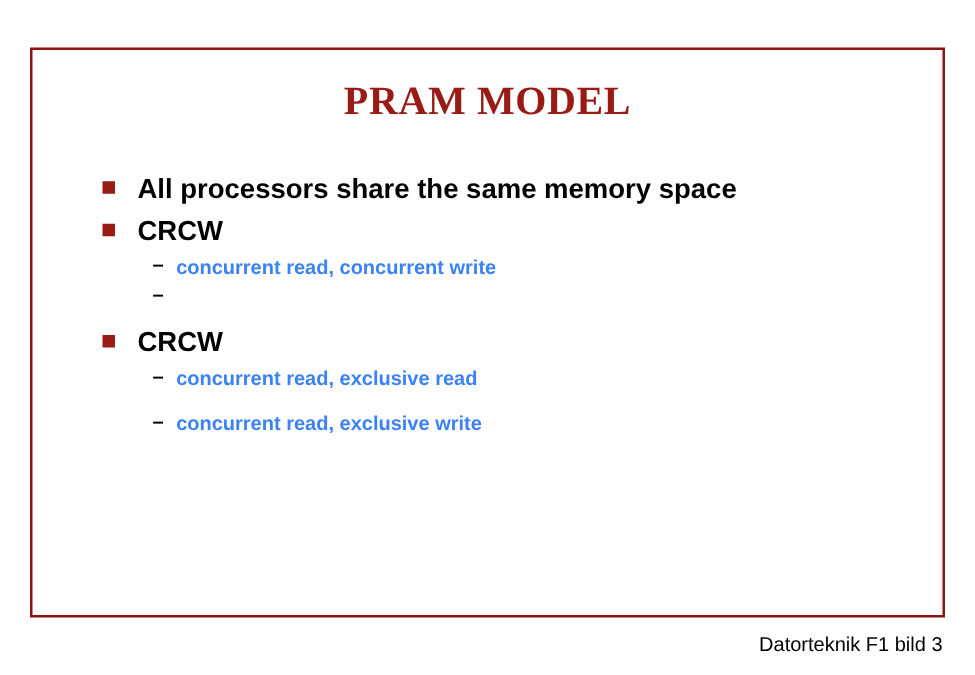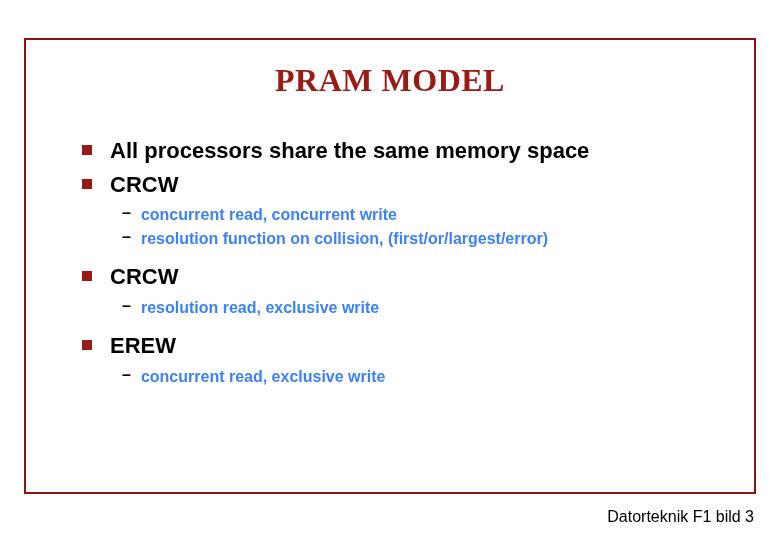--- a/index.html
+++ b/index.html
@@ -100,39 +100,34 @@
       <div class="sq"></div>
       <div class="txt">CRCW</div>
     </div>
     <div class="sub-group">
       <div class="sub-bullet">
         <div class="dash">–</div>
         <div class="stxt">concurrent read, concurrent write</div>
       </div>
       <div class="sub-bullet">
         <div class="dash">–</div>
-        <div class="stxt">resolution function on collision, (first/or/largest/error)</div>
       </div>
     </div>
 
     <div class="top-bullet">
       <div class="sq"></div>
       <div class="txt">CRCW</div>
     </div>
     <div class="sub-group">
       <div class="sub-bullet">
         <div class="dash">–</div>
-        <div class="stxt">resolution read, exclusive write</div>
+        <div class="stxt">concurrent read, exclusive read</div>
       </div>
     </div>
 
-    <div class="top-bullet">
-      <div class="sq"></div>
-      <div class="txt">EREW</div>
-    </div>
     <div class="sub-group">
       <div class="sub-bullet">
         <div class="dash">–</div>
         <div class="stxt">concurrent read, exclusive write</div>
       </div>
     </div>
 
   </div>
 </div>
 

